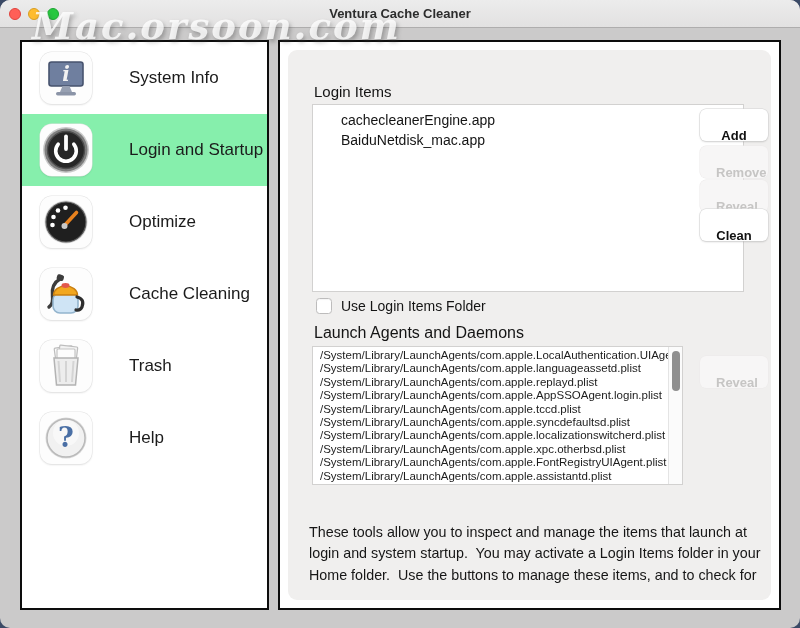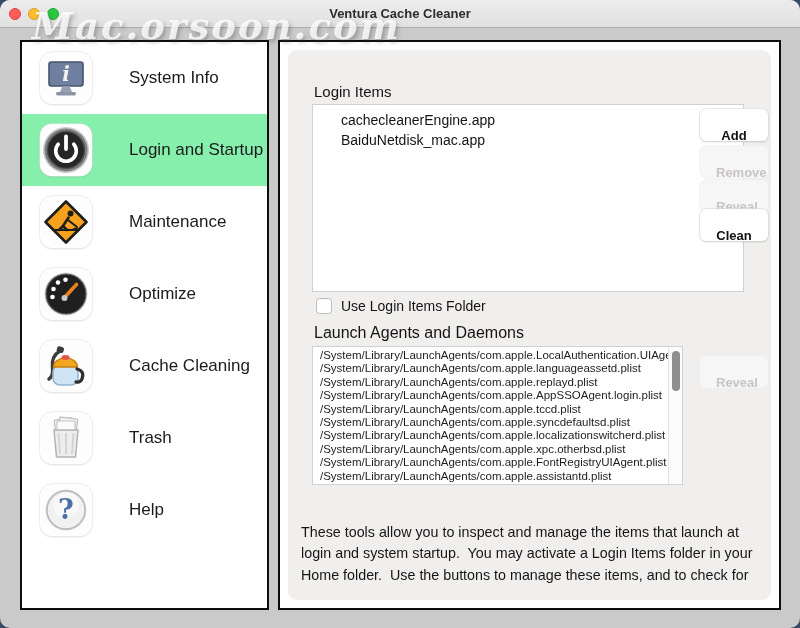--- a/index.html
+++ b/index.html
@@ -108,21 +108,21 @@
   .b-reveal2{ top:306px; }
   
   .checkbox-row { position:absolute; left:28px; top:248px; display:flex; align-items:center; }
   .checkbox {
     width:16px; height:16px; background:#ffffff; border:1px solid #bdbcbc;
     border-radius:3.5px; cursor:pointer;
     box-shadow:inset 0 1px 1px rgba(0,0,0,0.04);
   }
   .checkbox-label { margin-left:9px; font-size:14px; color:#141414; }
   
-  .description { position:absolute; left:13px; top:472px; width:478px; }
+  .description { position:absolute; left:21px; top:472px; width:478px; }
   .desc-line { font-size:14.3px; color:#161616; line-height:21.3px; white-space:pre-wrap; }
 </style>
 </head>
 <body>
 
 <div class="window">
 
   <div class="titlebar">
     <span class="traffic t-red"></span>
     <span class="traffic t-yellow"></span>
@@ -153,33 +153,20 @@
           <circle cx="26" cy="26" r="21.5" fill="#7e7e7e"></circle>
           <circle cx="26" cy="26" r="18.5" fill="#262626"></circle>
           <circle cx="26" cy="26" r="18.5" fill="none" stroke="#4c4c4c" stroke-width="1.4"></circle>
           <path d="M18.2 20.2 a10.3 10.3 0 1 0 15.6 0" fill="none" stroke="#ffffff" stroke-width="3.6" stroke-linecap="round"></path>
           <line x1="26" y1="12.5" x2="26" y2="25" stroke="#ffffff" stroke-width="3.8" stroke-linecap="round"></line>
         </svg>
       </span>
       <span class="side-label">Login and Startup</span>
     </div>
 
-    <div class="side-row">
-      <span class="tile">
-        <svg width="52" height="52" viewBox="0 0 52 52">
-          <path d="M26 5.5 L46.5 26 L26 46.5 L5.5 26 Z" fill="#f6a21d" stroke="#1d1d1d" stroke-width="2.6" stroke-linejoin="round"></path>
-          <circle cx="30.5" cy="17.5" r="3" fill="#1d1d1d"></circle>
-          <path d="M28.5 21.5 L23 30 M23 30 L19 34 M23 30 L27 34" stroke="#1d1d1d" stroke-width="2.6" stroke-linecap="round" fill="none"></path>
-          <line x1="28" y1="24" x2="37" y2="31" stroke="#1d1d1d" stroke-width="2" stroke-linecap="round"></line>
-          <path d="M31 34 q4.5 -5 9 0 z" fill="#1d1d1d"></path>
-          <line x1="14" y1="34" x2="40" y2="34" stroke="#1d1d1d" stroke-width="2"></line>
-        </svg>
-      </span>
-      <span class="side-label">Maintenance</span>
-    </div>
 
     <div class="side-row">
       <span class="tile">
         <svg width="52" height="52" viewBox="0 0 52 52">
           <circle cx="26" cy="26" r="21.5" fill="#d7d7d7"></circle>
           <circle cx="26" cy="26" r="20" fill="#1f1f1f"></circle>
           <circle cx="26" cy="26" r="20" fill="none" stroke="#5a5a5a" stroke-width="1.2"></circle>
           <circle cx="12.5" cy="29" r="2.3" fill="#ffffff"></circle>
           <circle cx="13.5" cy="21" r="2.3" fill="#ffffff"></circle>
           <circle cx="18" cy="14.5" r="2.3" fill="#ffffff"></circle>

